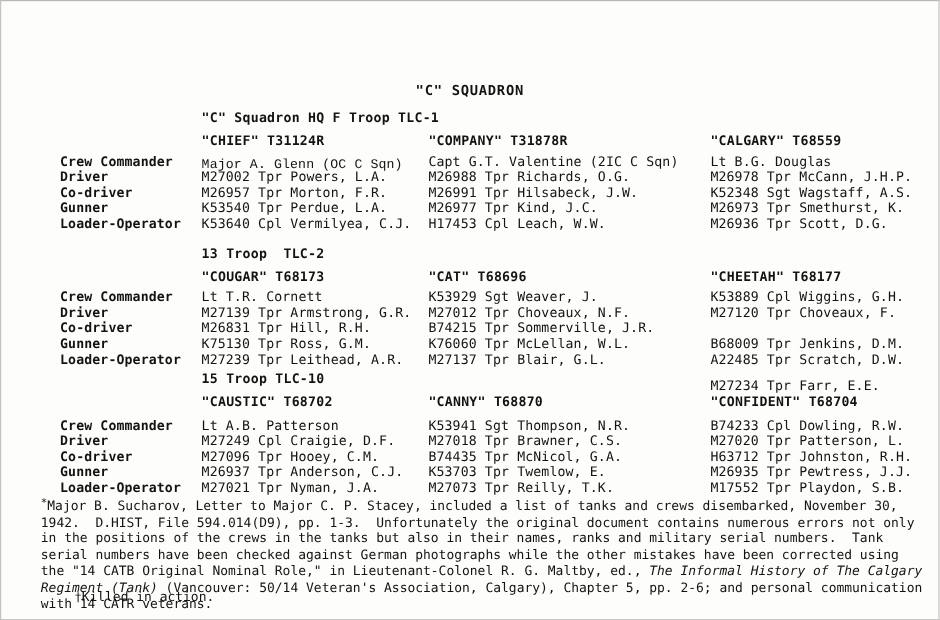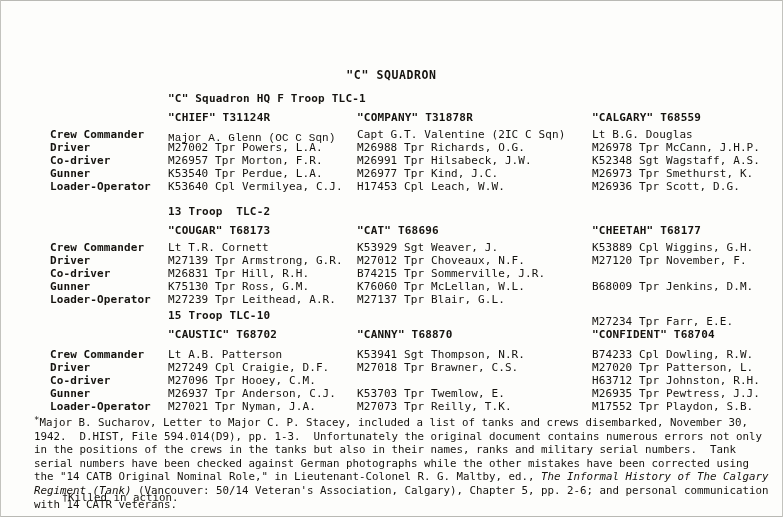--- a/index.html
+++ b/index.html
@@ -172,43 +172,45 @@
   <div class="abs crew-cell col-1" style="top:280px;">K75130 Tpr Ross, G.M.</div>
   <div class="abs crew-cell col-1" style="top:293px;">M27239 Tpr Leithead, A.R.</div>
 
   <div class="abs crew-cell col-2" style="top:241px;">K53929 Sgt Weaver, J.</div>
   <div class="abs crew-cell col-2" style="top:254px;">M27012 Tpr Choveaux, N.F.</div>
   <div class="abs crew-cell col-2" style="top:267px;">B74215 Tpr Sommerville, J.R.</div>
   <div class="abs crew-cell col-2" style="top:280px;">K76060 Tpr McLellan, W.L.</div>
   <div class="abs crew-cell col-2" style="top:293px;">M27137 Tpr Blair, G.L.</div>
 
   <div class="abs crew-cell col-3" style="top:241px;">K53889 Cpl Wiggins, G.H.</div>
-  <div class="abs crew-cell col-3" style="top:254px;">M27120 Tpr November, F.</div>
+  <div class="abs crew-cell col-3" style="top:254px;">M27120 Tpr Choveaux, F.</div>
   <div class="abs crew-cell col-3" style="top:267px;margin-top:48px;">M27234 Tpr Farr, E.E.</div>
   <div class="abs crew-cell col-3" style="top:280px;">B68009 Tpr Jenkins, D.M.</div>
+  <div class="abs crew-cell col-3" style="top:293px;">A22485 Tpr Scratch, D.W.</div>
 
   <div class="abs troop-head" style="left:168px; top:309px;">15 Troop TLC-10</div>
   <div class="abs tank-name col-1" style="top:328px;">"CAUSTIC" T68702</div>
   <div class="abs tank-name col-2" style="top:328px;">"CANNY" T68870</div>
   <div class="abs tank-name col-3" style="top:328px;">"CONFIDENT" T68704</div>
 
   <div class="abs role-label col-roles" style="top:348px;">Crew Commander</div>
   <div class="abs role-label col-roles" style="top:361px;">Driver</div>
   <div class="abs role-label col-roles" style="top:374px;">Co-driver</div>
   <div class="abs role-label col-roles" style="top:387px;">Gunner</div>
   <div class="abs role-label col-roles" style="top:400px;">Loader-Operator</div>
 
   <div class="abs crew-cell col-1" style="top:348px;">Lt A.B. Patterson</div>
   <div class="abs crew-cell col-1" style="top:361px;">M27249 Cpl Craigie, D.F.</div>
   <div class="abs crew-cell col-1" style="top:374px;">M27096 Tpr Hooey, C.M.</div>
   <div class="abs crew-cell col-1" style="top:387px;text-align:center;">M26937 Tpr Anderson, C.J.</div>
   <div class="abs crew-cell col-1" style="top:400px;">M27021 Tpr Nyman, J.A.</div>
 
   <div class="abs crew-cell col-2" style="top:348px;">K53941 Sgt Thompson, N.R.</div>
   <div class="abs crew-cell col-2" style="top:361px;">M27018 Tpr Brawner, C.S.</div>
+  <div class="abs crew-cell col-2" style="top:374px;">B74435 Tpr McNicol, G.A.</div>
   <div class="abs crew-cell col-2" style="top:387px;">K53703 Tpr Twemlow, E.</div>
   <div class="abs crew-cell col-2" style="top:400px;">M27073 Tpr Reilly, T.K.</div>
 
   <div class="abs crew-cell col-3" style="top:348px;">B74233 Cpl Dowling, R.W.</div>
   <div class="abs crew-cell col-3" style="top:361px;">M27020 Tpr Patterson, L.</div>
   <div class="abs crew-cell col-3" style="top:374px;">H63712 Tpr Johnston, R.H.</div>
   <div class="abs crew-cell col-3" style="top:387px;">M26935 Tpr Pewtress, J.J.</div>
   <div class="abs crew-cell col-3" style="top:400px;">M17552 Tpr Playdon, S.B.</div>
 
   <div class="abs footnote" style="top:414px;"><span class="sup">*</span><span>Major B. Sucharov, Letter to Major C. P. Stacey, included a list of tanks and crews disembarked, November 30, 1942.  D.HIST, File 594.014(D9), pp. 1-3.  Unfortunately the original document contains numerous errors not only in the positions of the crews in the tanks but also in their names, ranks and military serial numbers.  Tank serial numbers have been checked against German photographs while the other mistakes have been corrected using the "14 CATB Original Nominal Role," in Lieutenant-Colonel R. G. Maltby, ed., </span><span class="ital">The Informal History of The Calgary Regiment (Tank)</span><span> (Vancouver: 50/14 Veteran's Association, Calgary), Chapter 5, pp. 2-6; and personal communication with 14 CATR veterans.</span></div>

